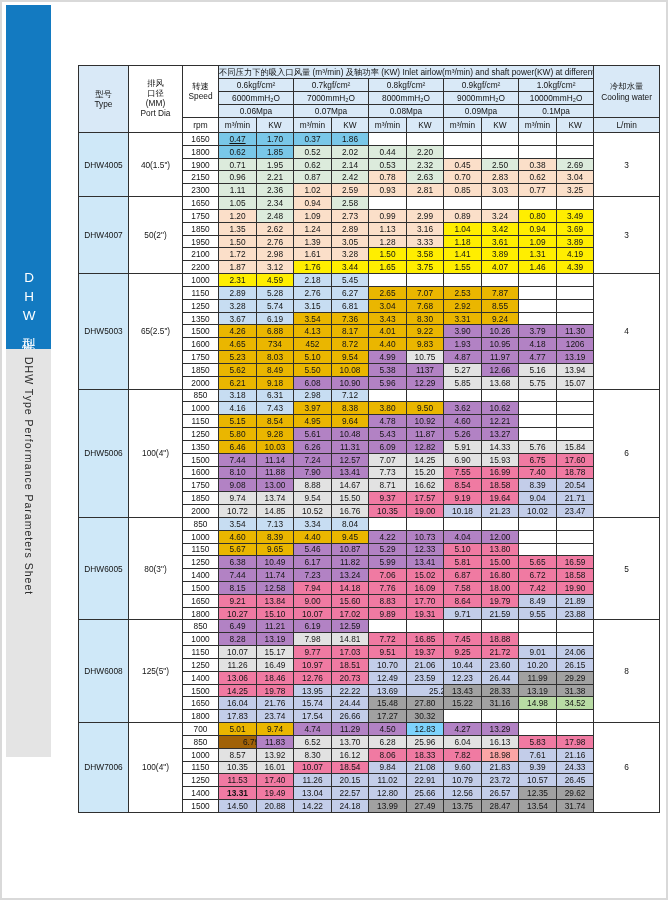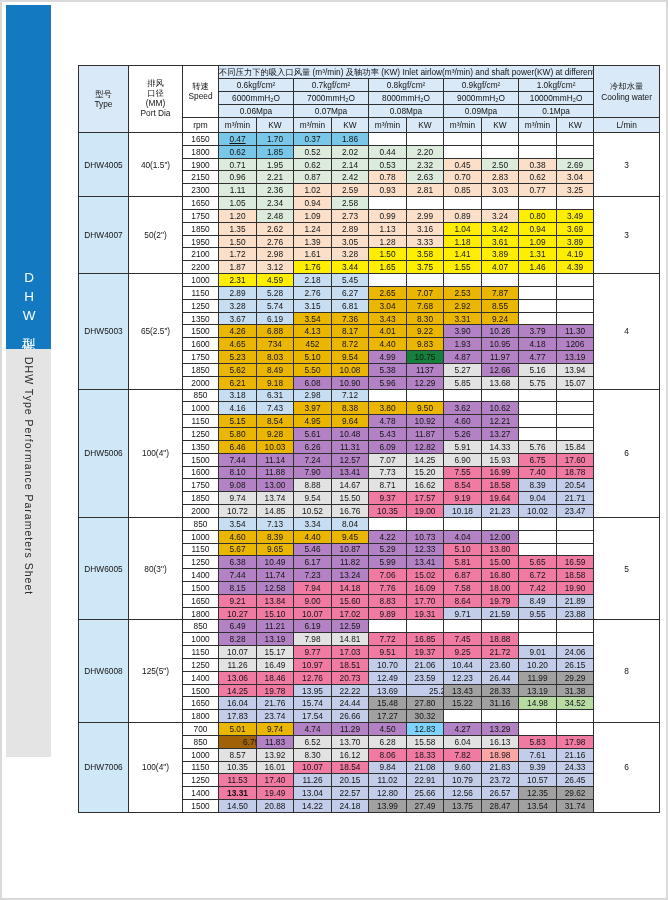--- a/index.html
+++ b/index.html
@@ -382,21 +382,21 @@
           <td style="background: rgb(178, 130, 196);">4.18</td>
           <td style="background: rgb(178, 130, 196);">1206</td>
         </tr>
         <tr>
           <td class="rpmv">1750</td>
           <td style="background: rgb(234, 182, 0);">5.23</td>
           <td style="background: rgb(234, 182, 0);">8.03</td>
           <td style="background: rgb(234, 182, 0);">5.10</td>
           <td style="background: rgb(234, 182, 0);">9.54</td>
           <td style="background: rgb(178, 130, 196);">4.99</td>
-          <td style="background: #15803d;">10.75</td>
+          <td style="background: #e5e5e5;">10.75</td>
           <td style="background: rgb(178, 130, 196);">4.87</td>
           <td style="background: rgb(178, 130, 196);">11.97</td>
           <td style="background: rgb(178, 130, 196);">4.77</td>
           <td style="background: rgb(178, 130, 196);">13.19</td>
         </tr>
         <tr>
           <td class="rpmv">1850</td>
           <td style="background: rgb(234, 182, 0);">5.62</td>
           <td style="background: rgb(234, 182, 0);">8.49</td>
           <td style="background: rgb(234, 182, 0);">5.50</td>
@@ -784,21 +784,21 @@
           <td style="background: rgb(255, 255, 255);"></td>
           <td class="coolv" rowspan="7">6</td>
         </tr>
         <tr>
           <td class="rpmv">850</td>
           <td style="background: #a16207; padding-left: 24px;">6.79</td>
           <td style="background: rgb(178, 130, 196);">11.83</td>
           <td style="background: rgb(226, 226, 226);">6.52</td>
           <td style="background: rgb(226, 226, 226);">13.70</td>
           <td style="background: rgb(226, 226, 226);">6.28</td>
-          <td style="background: rgb(226, 226, 226);">15.58</td>
+          <td style="background: rgb(226, 226, 226);">25.96</td>
           <td style="background: rgb(226, 226, 226);">6.04</td>
           <td style="background: rgb(226, 226, 226);">16.13</td>
           <td style="background: rgb(240, 122, 162);">5.83</td>
           <td style="background: rgb(240, 122, 162);">17.98</td>
         </tr>
         <tr>
           <td class="rpmv">1000</td>
           <td style="background: rgb(226, 226, 226);">8.57</td>
           <td style="background: rgb(226, 226, 226);">13.92</td>
           <td style="background: rgb(226, 226, 226);">8.30</td>

